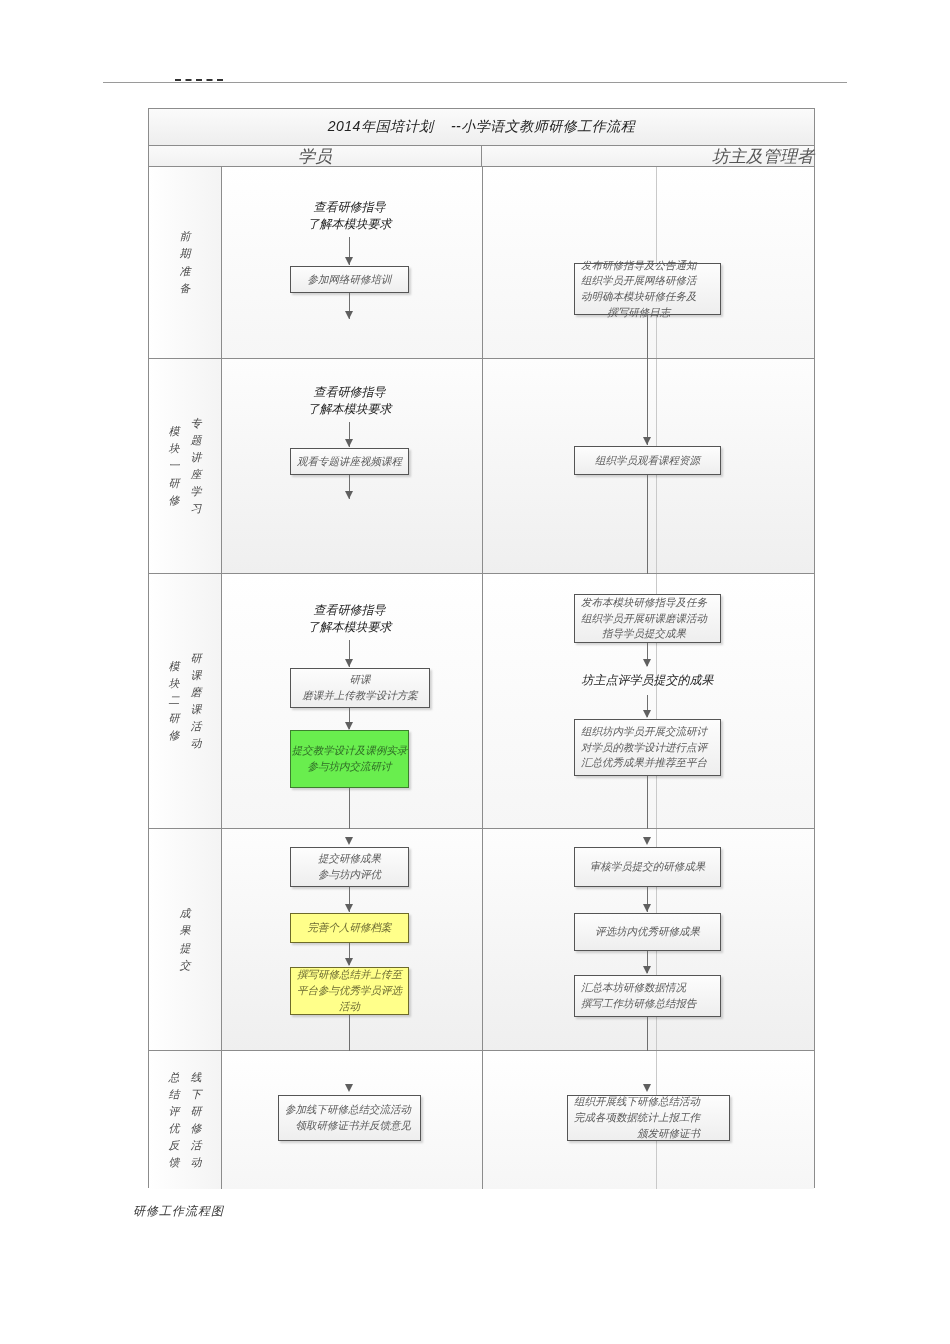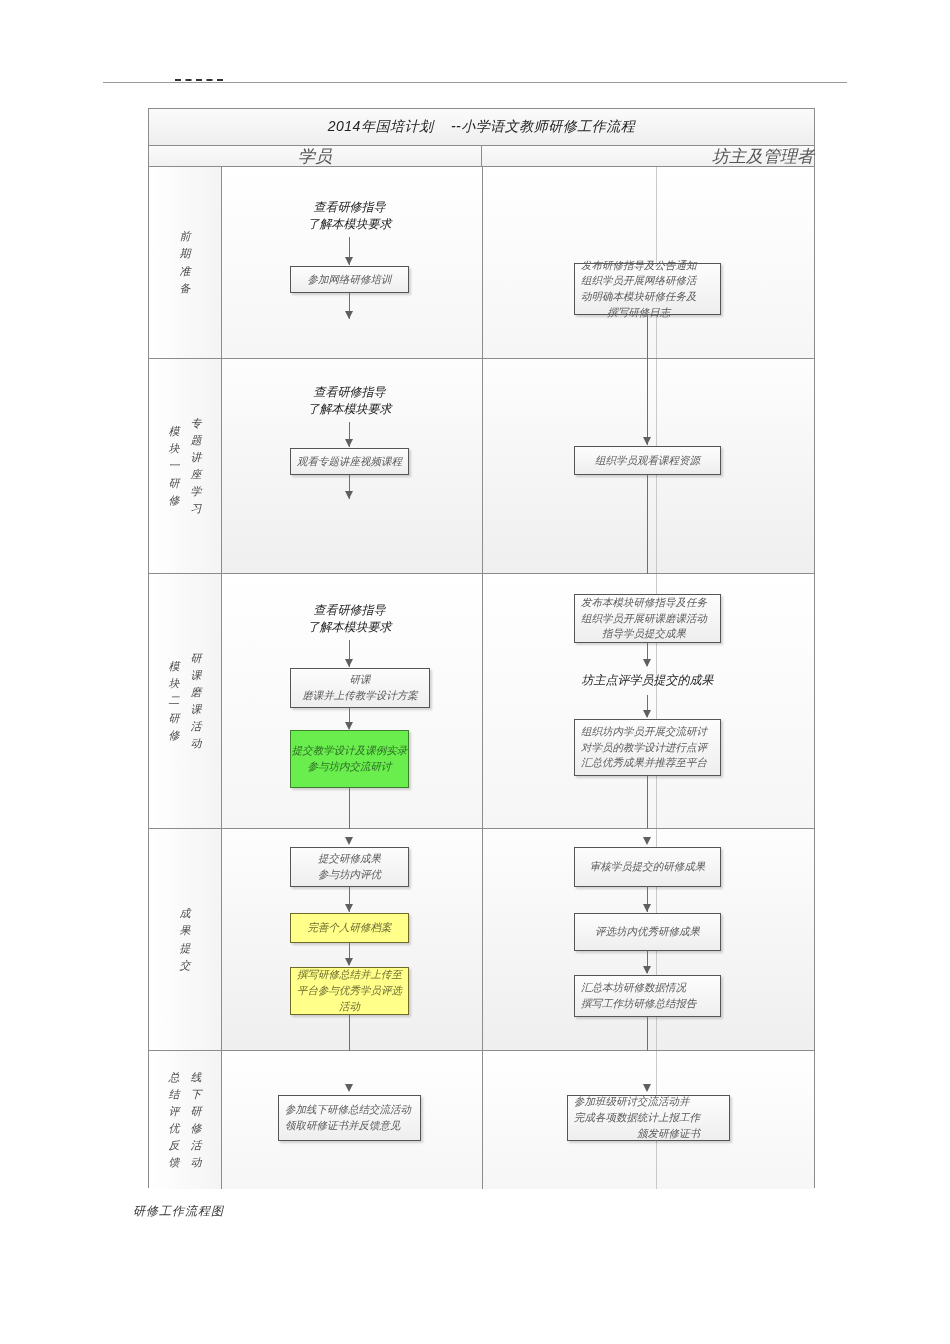--- a/index.html
+++ b/index.html
@@ -350,28 +350,28 @@
             <span>动</span>
         </div>
       </div>
       <div class="celldiv" style="left:333px;"></div>
       <div class="celldiv faint" style="left:507px;"></div>
 
       <div class="arw" style="left:196px;top:33px;"></div>
       <div class="bx white" style="left:129px;top:44px;width:143px;height:46px;justify-content:flex-start;text-align:left;">
         <div>
             <span class="ln">参加线下研修总结交流活动</span>
-            <span class="ln" style="text-align:left;">领取研修证书并反馈意见</span>
+            <span class="ln" style="text-align:right;">领取研修证书并反馈意见</span>
           </div>
       </div>
 
       <div class="arw" style="left:494px;top:33px;"></div>
       <div class="bx white" style="left:418px;top:44px;width:163px;height:46px;justify-content:flex-start;text-align:left;">
         <div>
-            <span class="ln">参加班级研讨交流活动并</span>
+            <span class="ln">组织开展线下研修总结活动</span>
             <span class="ln">完成各项数据统计上报工作</span>
             <span class="ln" style="text-align:right;">颁发研修证书</span>
           </div>
       </div>
     </div>
 
   </div>
 
   <div class="caption">研修工作流程图</div>
 

